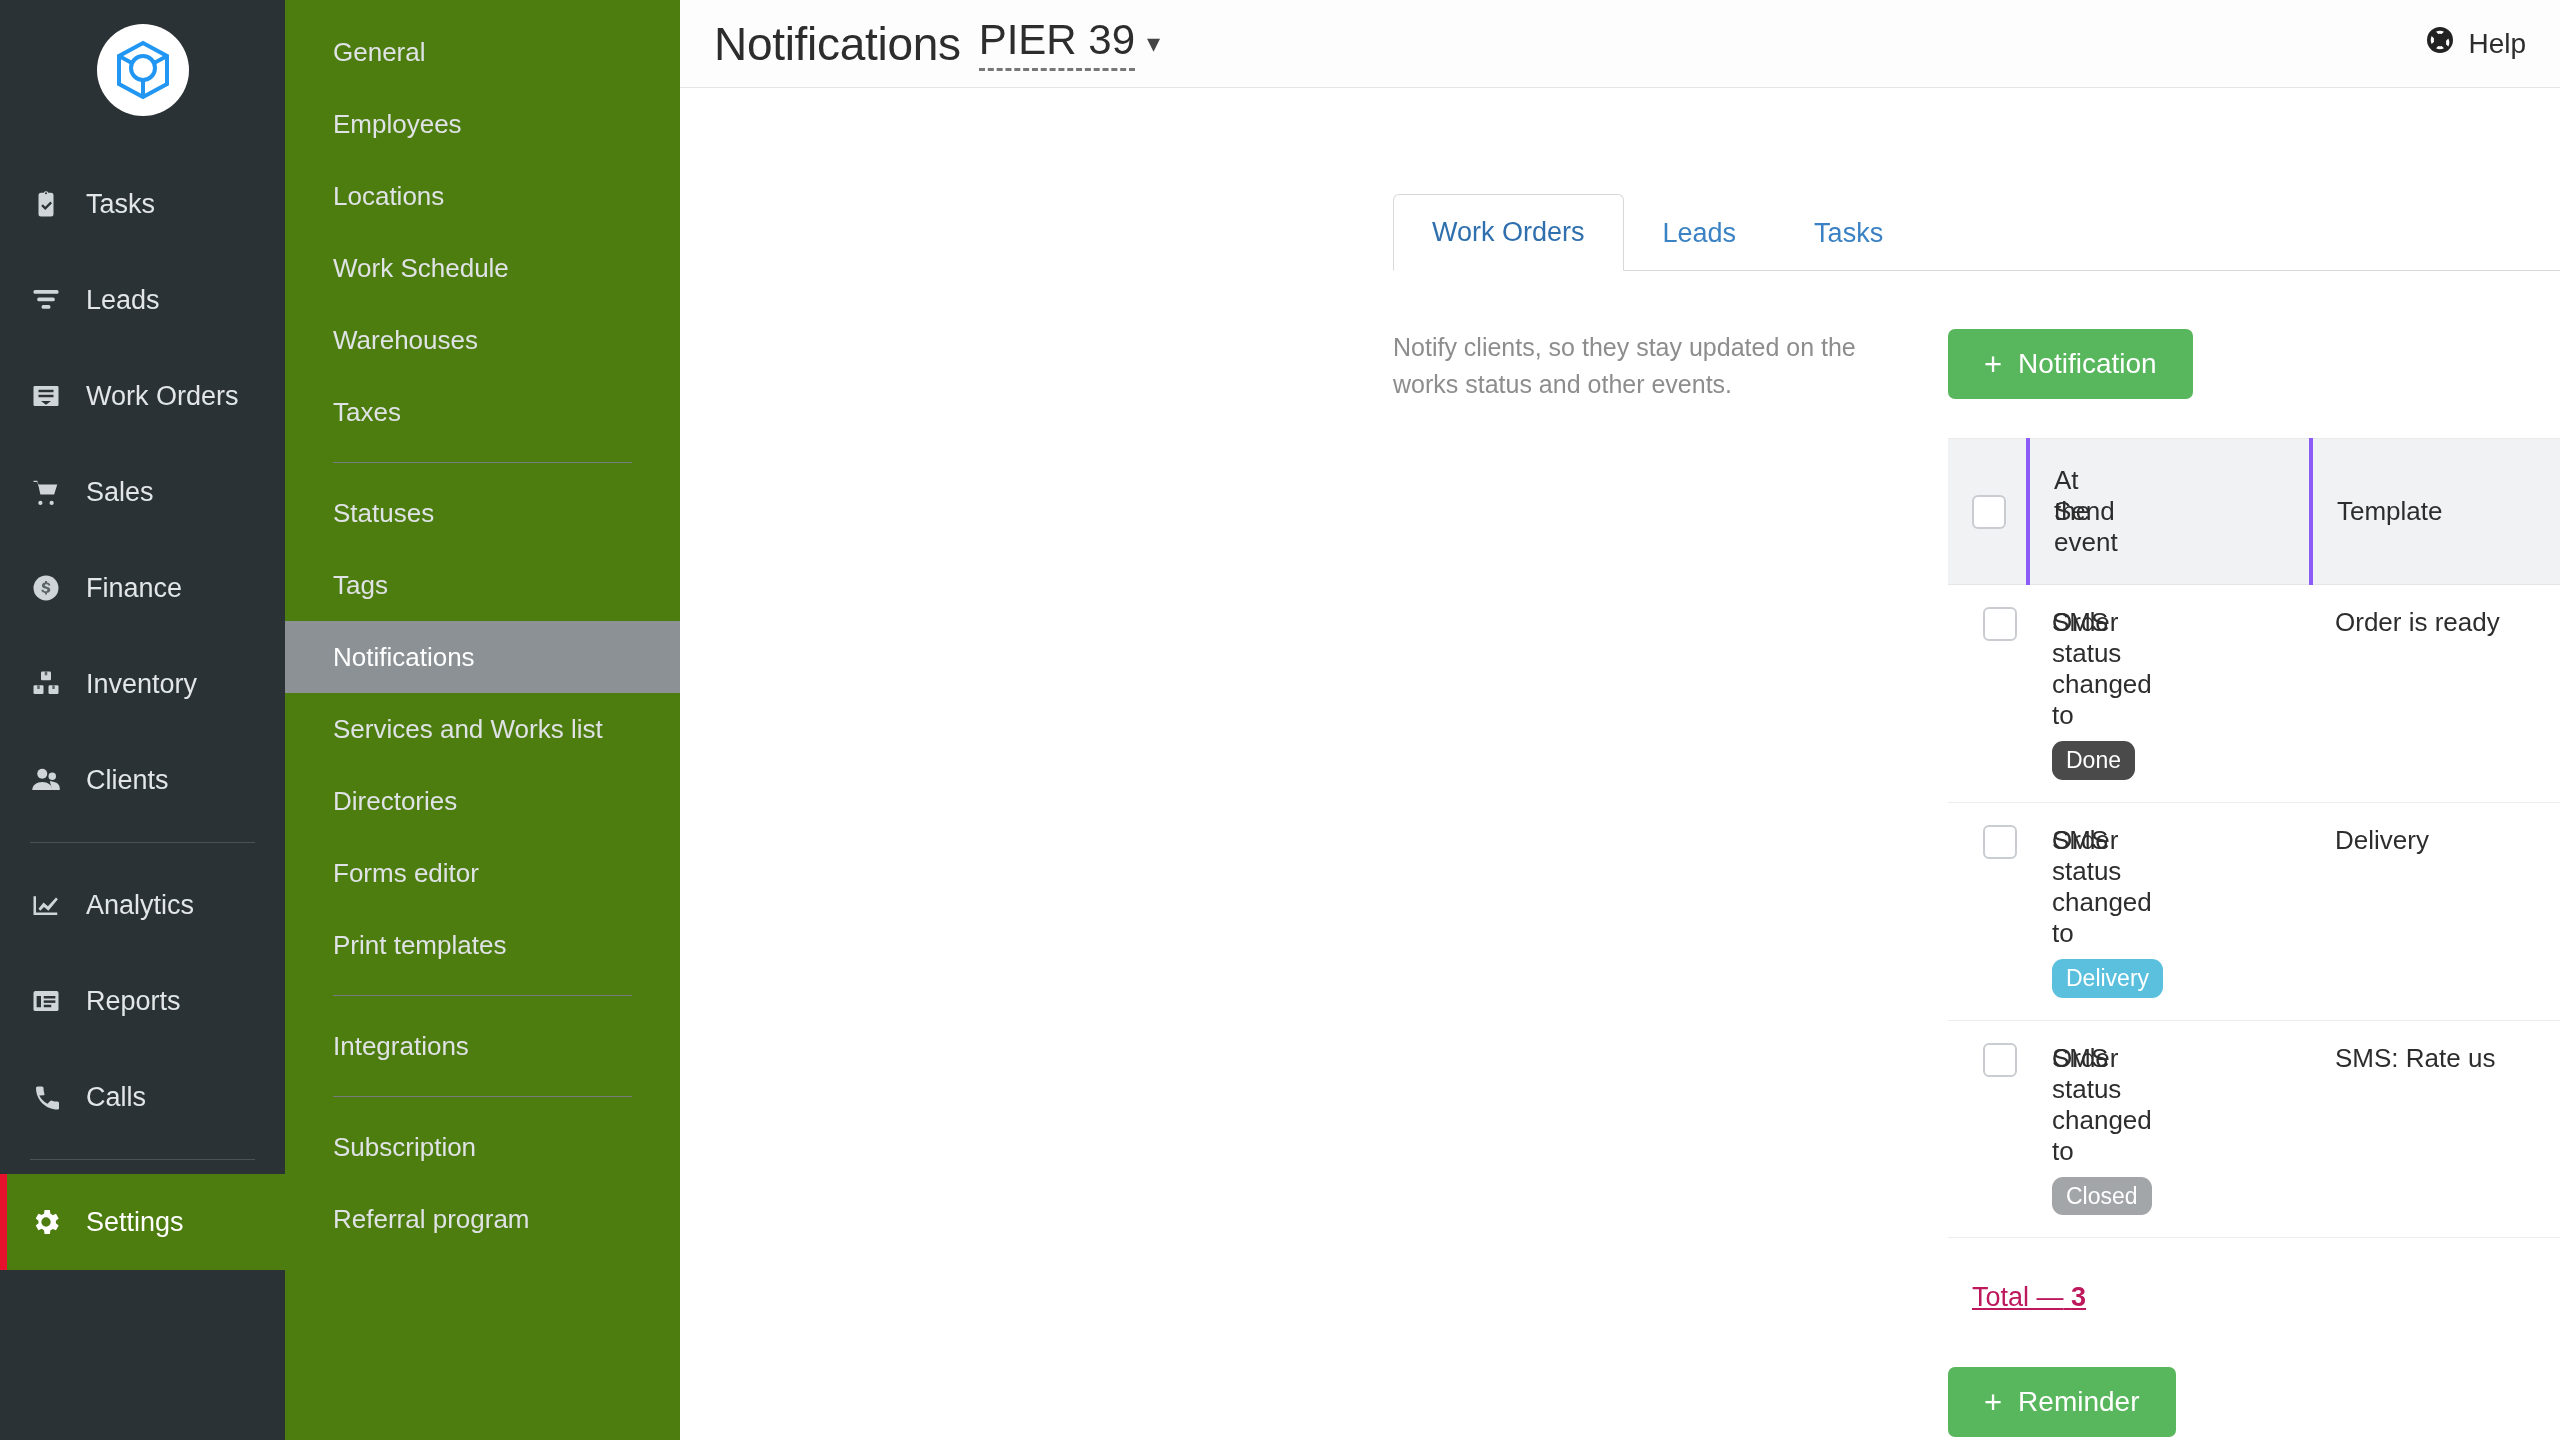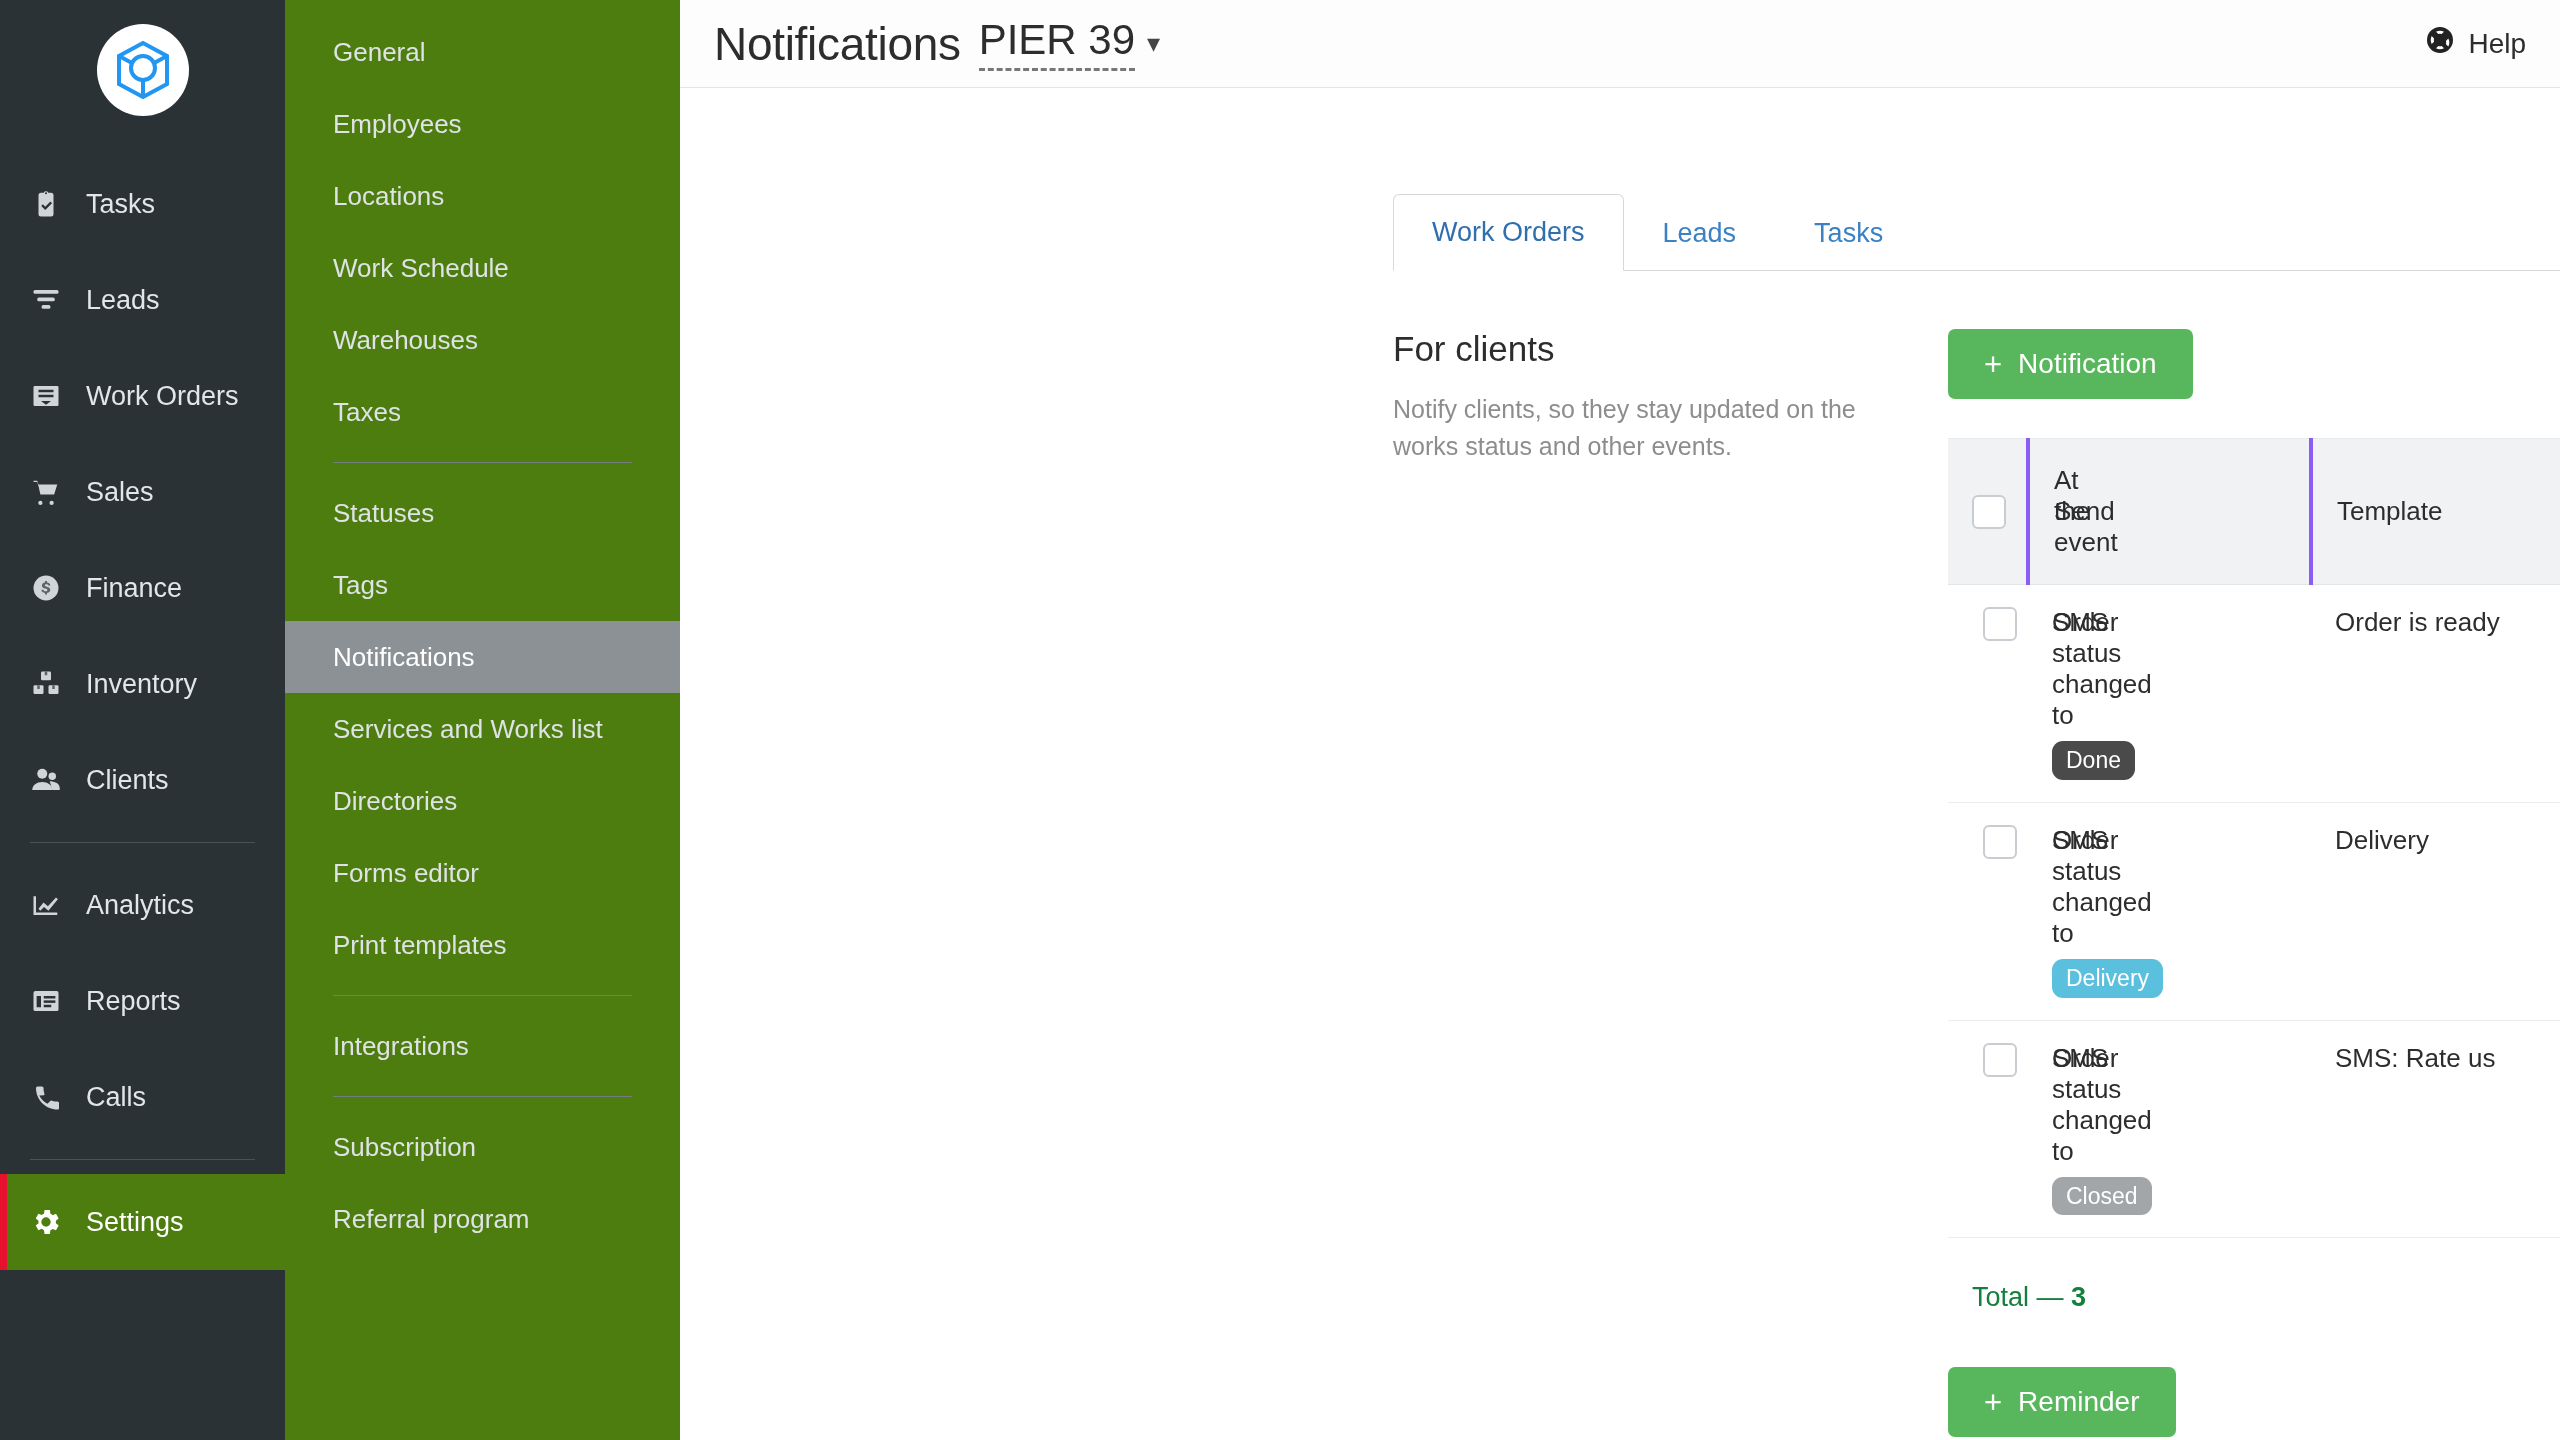--- a/index.html
+++ b/index.html
@@ -152,21 +152,21 @@
     display: inline-block; width: 34px; height: 34px;
     border: 2px solid #c9ccd0; border-radius: 6px;
     background: #ffffff; cursor: pointer; vertical-align: middle;
   }
 
   .badge {
     display: inline-block; margin-top: 10px;
     font-size: 23px; color: #ffffff;
     padding: 5px 14px; border-radius: 11px; line-height: 1.25;
   }
-  .total { font-size: 27px; color: #15803d; padding: 44px 0 0 24px; }
+  .total { font-size: 27px; color: #be185d; padding: 44px 0 0 24px; text-decoration: underline; }
   .total b { font-weight: 700; }
   .gap-lg { height: 54px; }
 </style>
 </head>
 <body>
 
 <div class="app">
 
   <nav class="rail">
     <div class="logo-wrap">
@@ -384,21 +384,20 @@
       <div class="tabs">
         <div class="tab active"><span>Work Orders</span></div>
         <div class="tab"><span>Leads</span></div>
         <div class="tab"><span>Tasks</span></div>
         <div class="tabs-fill"></div>
       </div>
 
       <div class="panel">
 
         <div class="panel-left">
-          <div class="sec-title">For clients</div>
           <div class="sec-desc">Notify clients, so they stay updated on the works status and other events.</div>
         </div>
 
         <div class="panel-right">
 
           <button class="btn-green">
             <span class="plus">+</span>
             <span>Notification</span>
           </button>
 

